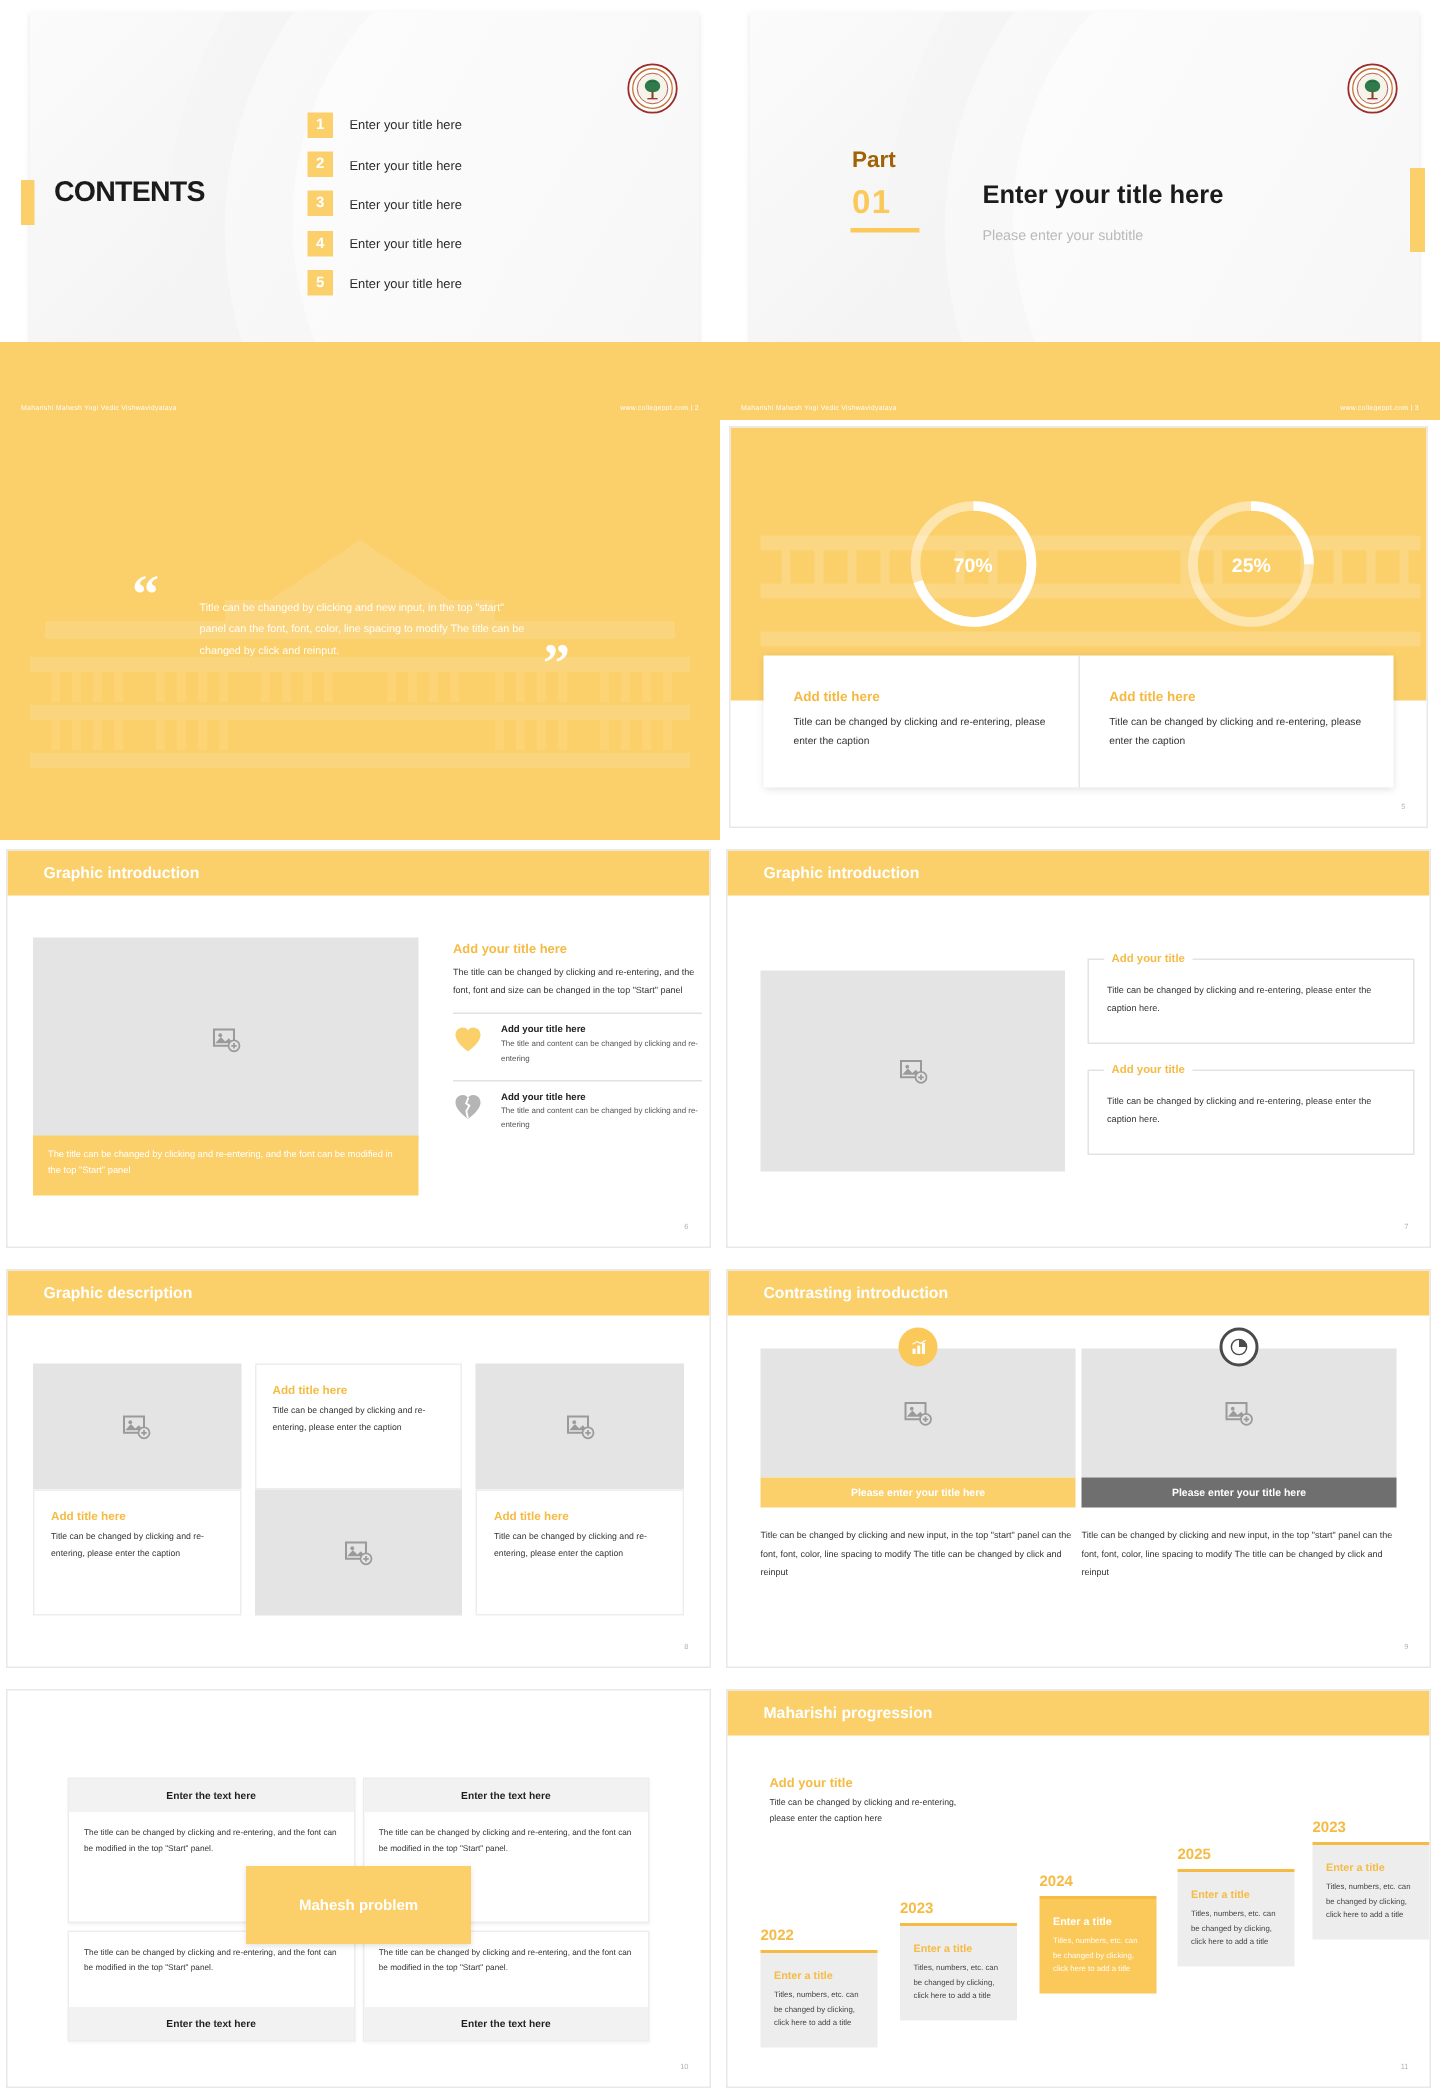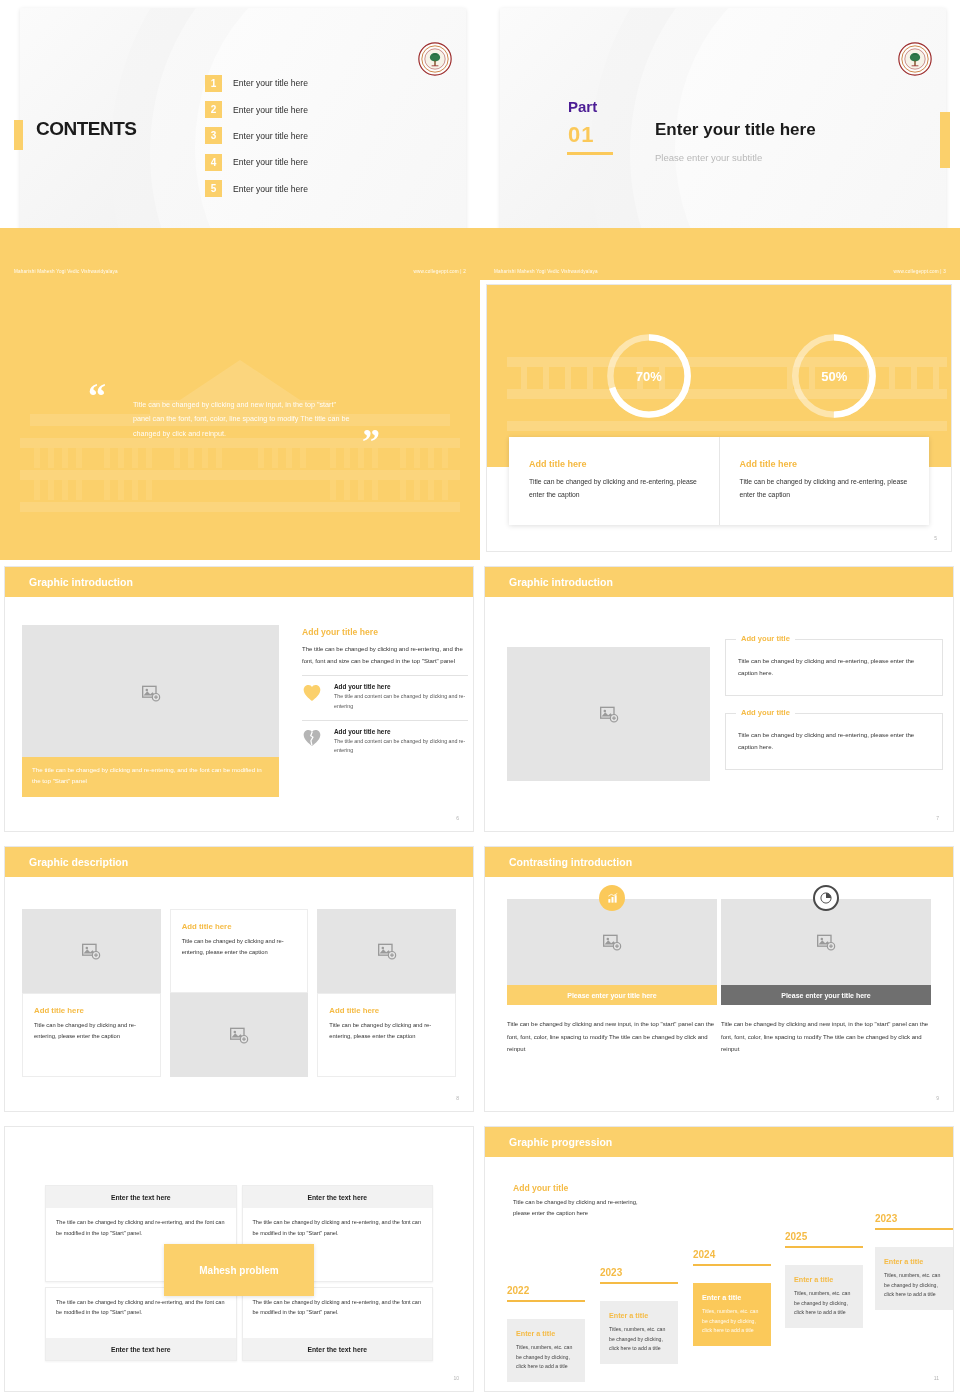--- a/index.html
+++ b/index.html
@@ -38,21 +38,21 @@
   .contents-word { position:absolute; left:36px; top:118px; font-size:19px;
     font-weight:bold; color:#1b1b1b; letter-spacing:-.5px; }
   .toc { position:absolute; left:205px; top:70px; }
   .toc-row { display:flex; align-items:center; height:26.4px; }
   .toc-num { width:17px; height:17px; background:#fbd06b; color:#fff;
     font-size:10px; font-weight:bold; display:flex; align-items:center;
     justify-content:center; }
   .toc-txt { margin-left:11px; font-size:8.6px; color:#2b2b2b; }
 
   .partlab { position:absolute; left:88px; top:98px; font-size:15px;
-    font-weight:bold; color:#4c1d95; }
+    font-weight:bold; color:#a16207; }
   .partnum { position:absolute; left:88px; top:122px; font-size:22px;
     font-weight:bold; color:#fbc95a; letter-spacing:1px; }
   .partrule { position:absolute; left:87px; top:152px; width:46px; height:3px;
     background:#fbc95a; }
   .ptitle { position:absolute; left:175px; top:120px; font-size:17px;
     font-weight:bold; color:#1b1b1b; }
   .psub { position:absolute; left:175px; top:152px; font-size:9.5px;
     color:#b9b9b9; }
 
   
@@ -145,21 +145,21 @@
     font-weight:bold; display:flex; align-items:center; justify-content:center;
     box-shadow:0 1px 4px rgba(0,0,0,.12); }
 
   .tp { position:absolute; left:0; right:0; top:30px; bottom:0; }
   .tp-intro { position:absolute; left:28px; top:26px; width:125px; }
   .tp-intro h4 { color:#f5bb45; font-size:8.6px; font-weight:bold; }
   .tp-intro p { font-size:5.8px; color:#333; line-height:1.95; margin-top:4px; }
   .tp-step { position:absolute; width:78px; }
   .tp-year { font-size:10px; font-weight:bold; color:#f5bb45; margin-bottom:4px; }
   .tp-rule { height:2px; background:#f5bb45; }
-  .tp-card { padding:10px 9px;margin-top:17px; }
+  .tp-card { padding:10px 9px; }
   .tp-card.gray { background:#ededed; }
   .tp-card.yel { background:#fbc95a; }
   .tp-card h5 { font-size:7.2px; font-weight:bold; margin-bottom:5px; }
   .tp-card.gray h5 { color:#f5bb45; }
   .tp-card.yel h5 { color:#fff; }
   .tp-card p { font-size:5.2px; line-height:1.85; }
   .tp-card.gray p { color:#444; }
   .tp-card.yel p { color:#fff; opacity:.92; }
 </style>
 </head>
@@ -332,23 +332,23 @@
           <div class="donut">
             <svg viewBox="0 0 100 100" style="width:100%;height:100%;transform:rotate(-90deg)">
               <circle cx="50" cy="50" r="42" fill="none" stroke="#ffffff" stroke-opacity=".45" stroke-width="7"></circle>
               <circle cx="50" cy="50" r="42" fill="none" stroke="#ffffff" stroke-width="7" stroke-dasharray="184.7 263.9"></circle>
             </svg>
             <div class="lbl">70%</div>
           </div>
           <div class="donut">
             <svg viewBox="0 0 100 100" style="width:100%;height:100%;transform:rotate(-90deg)">
               <circle cx="50" cy="50" r="42" fill="none" stroke="#ffffff" stroke-opacity=".45" stroke-width="7"></circle>
-              <circle cx="50" cy="50" r="42" fill="none" stroke="#ffffff" stroke-width="7" stroke-dasharray="131.9 263.9"></circle>
-            </svg>
-            <div class="lbl">50%</div>
+              <circle cx="50" cy="50" r="42" fill="none" stroke="#ffffff" stroke-width="7" stroke-dasharray="66 263.9"></circle>
+            </svg>
+            <div class="lbl">25%</div>
           </div>
         </div>
       </div>
       <div class="cardrow">
         <div class="cardcol">
           <h4>Add title here</h4>
           <p>Title can be changed by clicking and re-entering, please enter the caption</p>
         </div>
         <div class="cardcol">
           <h4>Add title here</h4>
@@ -563,21 +563,21 @@
         </div>
         <div class="fp-core">Mahesh problem</div>
       </div>
       <div class="pgnum">10</div>
     </div>
   </div>
 
   <div class="slide">
     <div class="inner">
       <div class="hdr">
-        <span>Graphic progression</span>
+        <span>Maharishi progression</span>
       </div>
       <div class="tp">
         <div class="tp-intro">
           <h4>Add your title</h4>
           <p>Title can be changed by clicking and re-entering, please enter the caption here</p>
         </div>
 
         <div class="tp-step" style="left:22px; top:128px;">
           <div class="tp-year">2022</div>
           <div class="tp-rule"></div>

